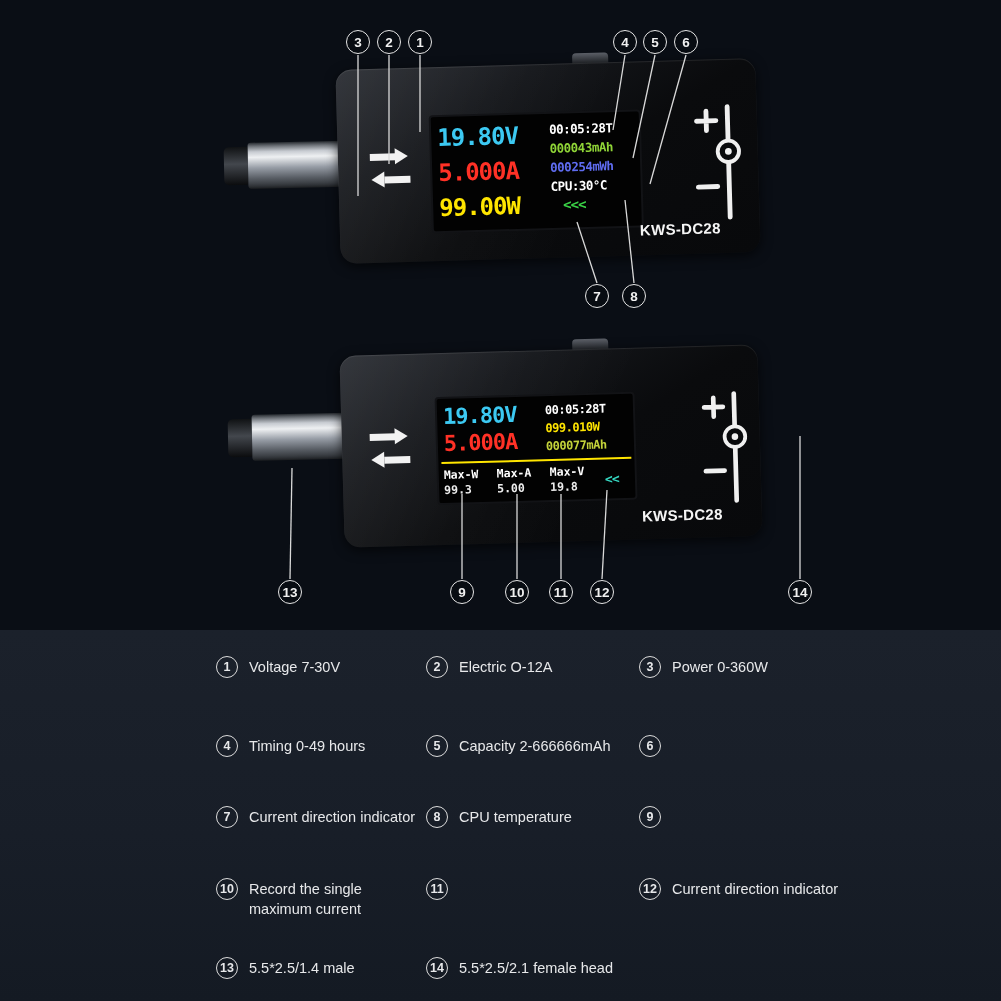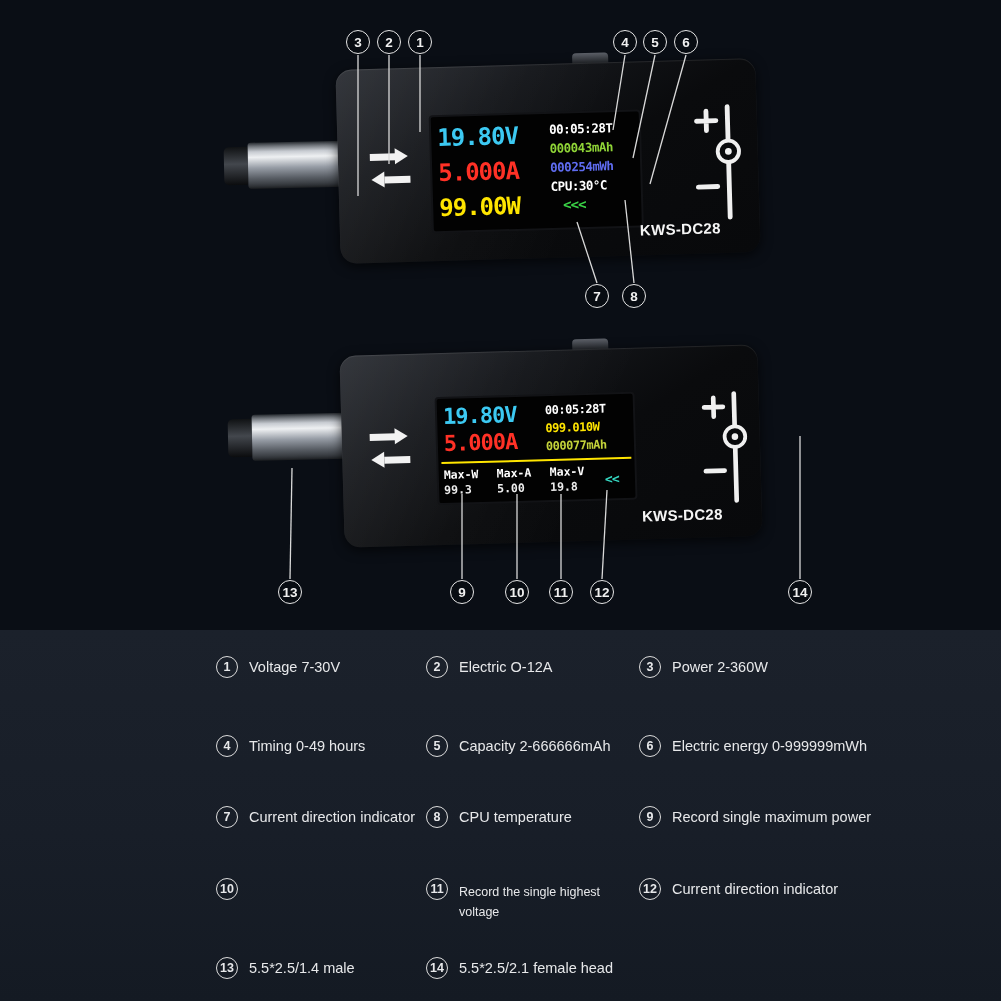--- a/index.html
+++ b/index.html
@@ -292,55 +292,53 @@
   <div class="legend-item" style="left:216px; top:656px; width:200px;">
     <span class="lnum">1</span>
     <span class="ltext">Voltage 7-30V</span>
   </div>
   <div class="legend-item" style="left:426px; top:656px; width:200px;">
     <span class="lnum">2</span>
     <span class="ltext">Electric O-12A</span>
   </div>
   <div class="legend-item" style="left:639px; top:656px; width:230px;">
     <span class="lnum">3</span>
-    <span class="ltext">Power 2-360W</span>
+    <span class="ltext">Power 0-360W</span>
   </div>
 
   <div class="legend-item" style="left:216px; top:735px; width:210px;">
     <span class="lnum">4</span>
     <span class="ltext">Timing 0-49 hours</span>
   </div>
   <div class="legend-item" style="left:426px; top:735px; width:210px;">
     <span class="lnum">5</span>
     <span class="ltext">Capacity 2-666666mAh</span>
   </div>
   <div class="legend-item" style="left:639px; top:735px; width:260px;">
     <span class="lnum">6</span>
-    <span class="ltext">Electric energy 0-999999mWh</span>
   </div>
 
   <div class="legend-item" style="left:216px; top:806px; width:210px;">
     <span class="lnum">7</span>
     <span class="ltext">Current direction indicator</span>
   </div>
   <div class="legend-item" style="left:426px; top:806px; width:200px;">
     <span class="lnum">8</span>
     <span class="ltext">CPU temperature</span>
   </div>
   <div class="legend-item" style="left:639px; top:806px; width:250px;">
     <span class="lnum">9</span>
-    <span class="ltext">Record single maximum power</span>
   </div>
 
   <div class="legend-item" style="left:216px; top:878px; width:215px;">
     <span class="lnum">10</span>
+    <span class="ltext" style="width:178px;">Record the single maximum current</span>
   </div>
   <div class="legend-item" style="left:426px; top:878px; width:215px;">
     <span class="lnum">11</span>
-    <span class="ltext" style="font-size:12.5px; padding-top:4px;">Record the single highest voltage</span>
   </div>
   <div class="legend-item" style="left:639px; top:878px; width:220px;">
     <span class="lnum">12</span>
     <span class="ltext">Current direction indicator</span>
   </div>
 
   <div class="legend-item" style="left:216px; top:957px; width:200px;">
     <span class="lnum">13</span>
     <span class="ltext">5.5*2.5/1.4 male</span>
   </div>

